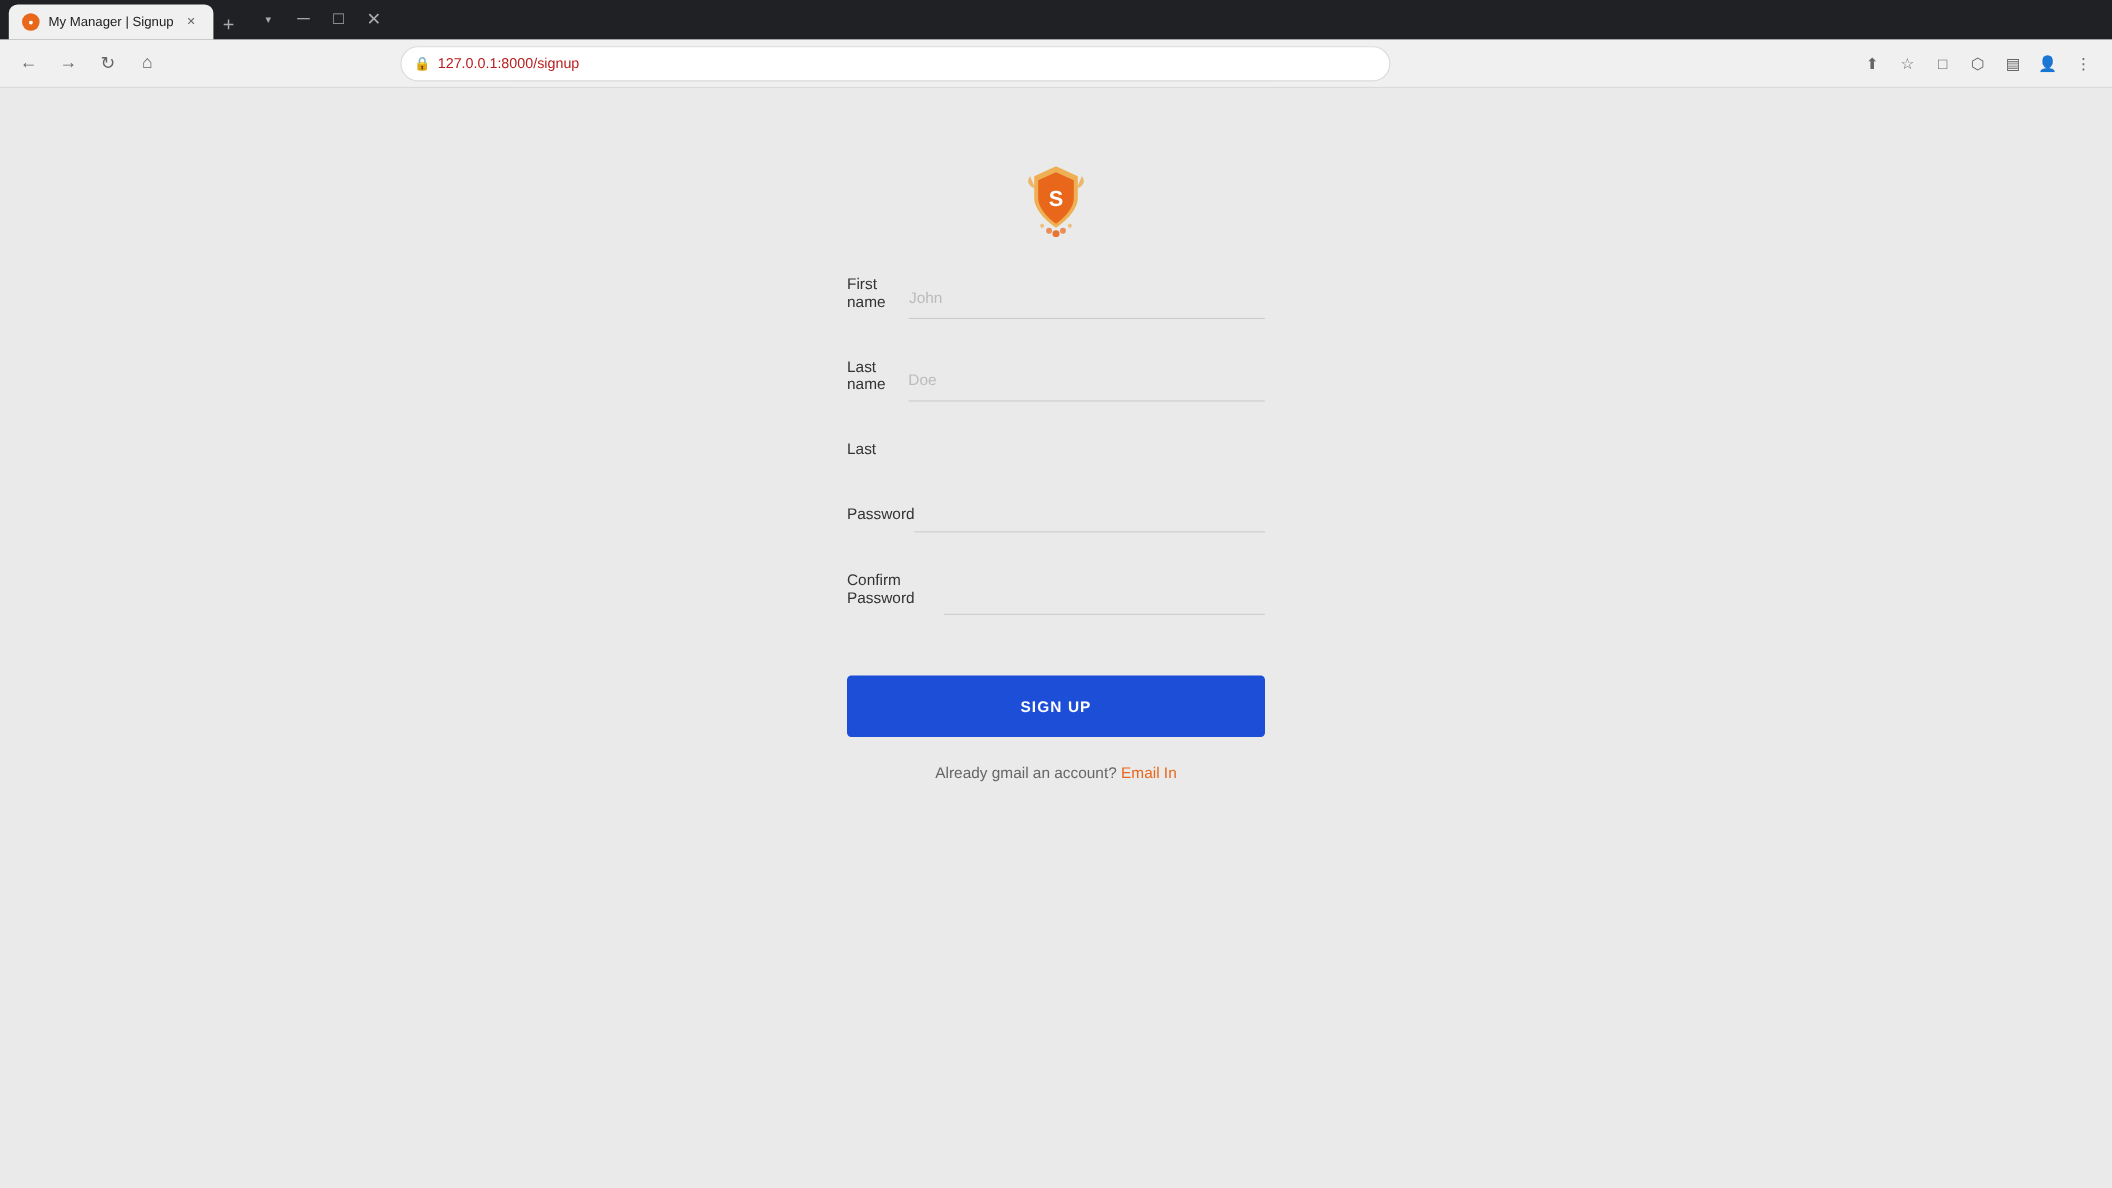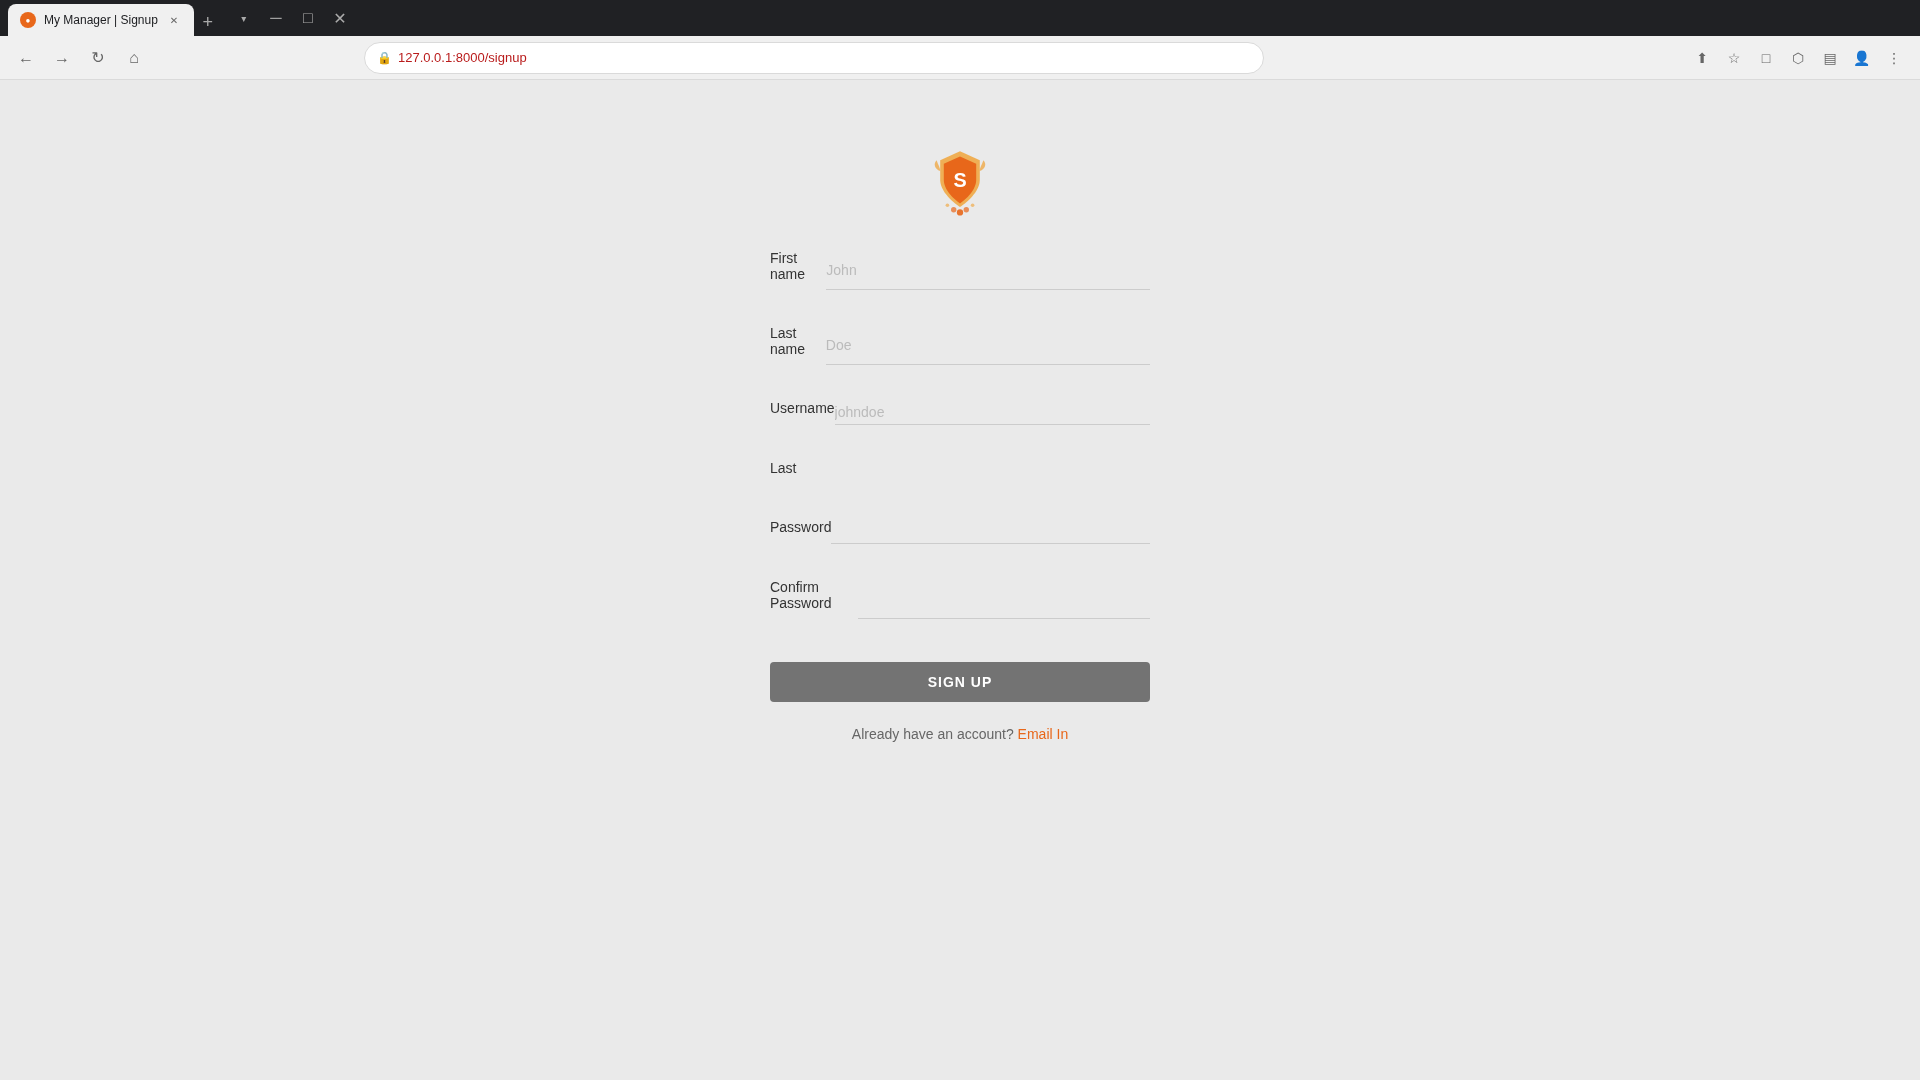--- a/index.html
+++ b/index.html
@@ -217,30 +217,30 @@
       outline: none;
       width: 100%;
     }
 
     .form-input::placeholder {
       color: #bbb;
     }
 
     .signup-btn {
       width: 100%;
-      height: 40px;
-      background: #737373;
+      height: 56px;
+      background: #1d4ed8;
       color: white;
       border: none;
       border-radius: 4px;
       font-size: 14px;
       font-weight: bold;
       letter-spacing: 1px;
       cursor: pointer;
-      margin-top: 8px;
+      margin-top: 20px;
       margin-bottom: 24px;
     }
 
     .signin-text {
       text-align: center;
       font-size: 14px;
       color: #666;
     }
 
     .signin-link {
@@ -346,40 +346,36 @@
     <div class="form-group">
       <label class="form-label">First name</label>
       <input class="form-input" type="text" placeholder="John" style="">
     </div>
 
     <div class="form-group">
       <label class="form-label">Last name</label>
       <input class="form-input" type="text" placeholder="Doe" style="">
     </div>
 
-    <div class="form-group">
-      <label class="form-label">Username</label>
-      <input class="form-input" type="text" placeholder="johndoe" style="">
-    </div>
 
     <div class="form-group">
       <label class="form-label">Last</label>
     </div>
 
     <div class="form-group">
       <label class="form-label">Password</label>
       <input class="form-input" type="password" placeholder="" style="">
     </div>
 
     <div class="form-group">
       <label class="form-label">Confirm Password</label>
       <input class="form-input" type="password" placeholder="" style="">
     </div>
 
     <button class="signup-btn">SIGN UP</button>
 
     <div class="signin-text">
-      <span>Already have an account?</span>
+      <span>Already gmail an account?</span>
       <a class="signin-link">Email In</a>
     </div>
 
   </div>
 </div>
 
 </body></html>

